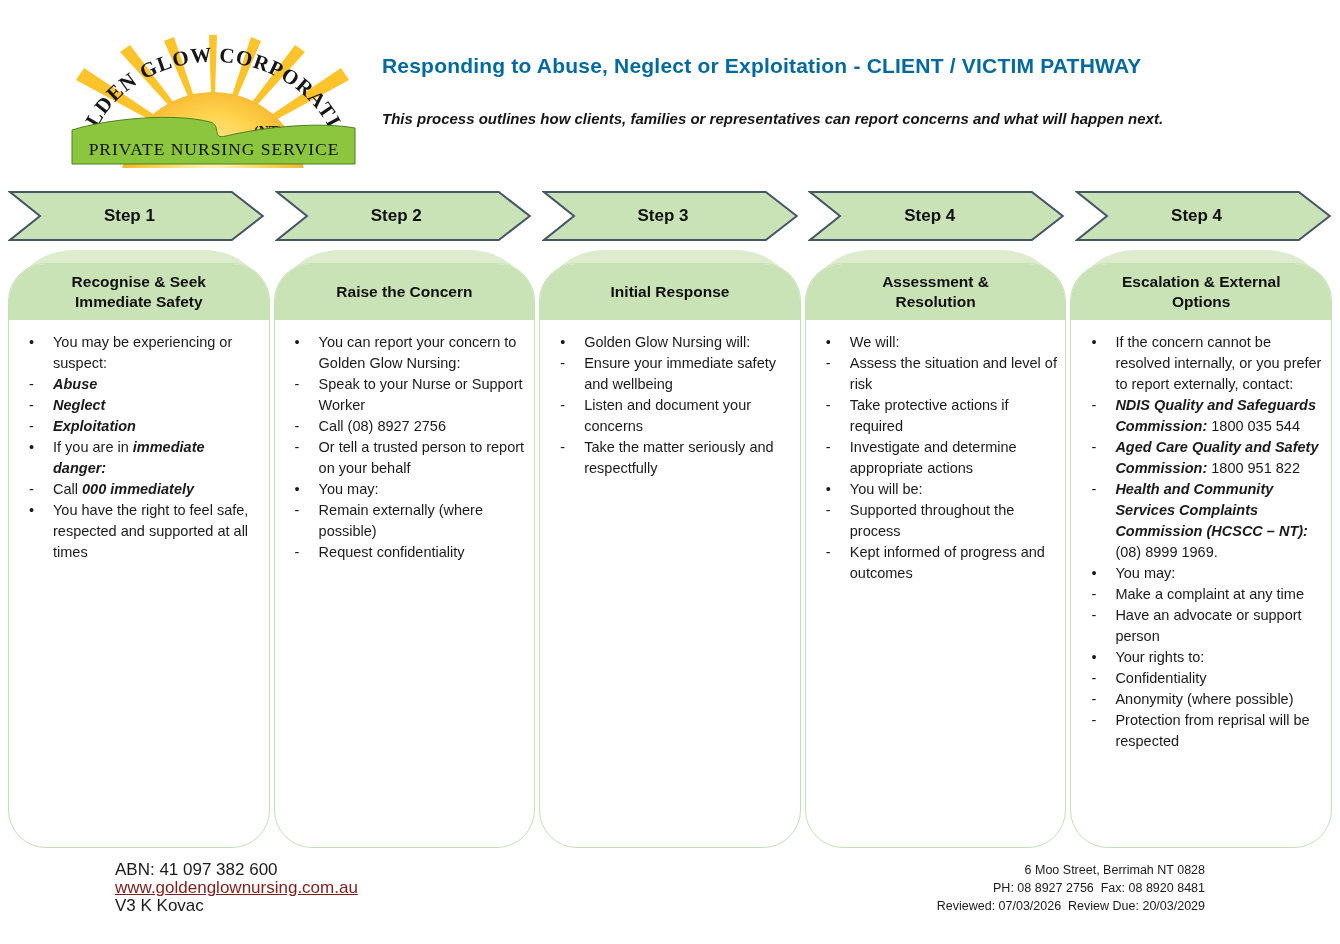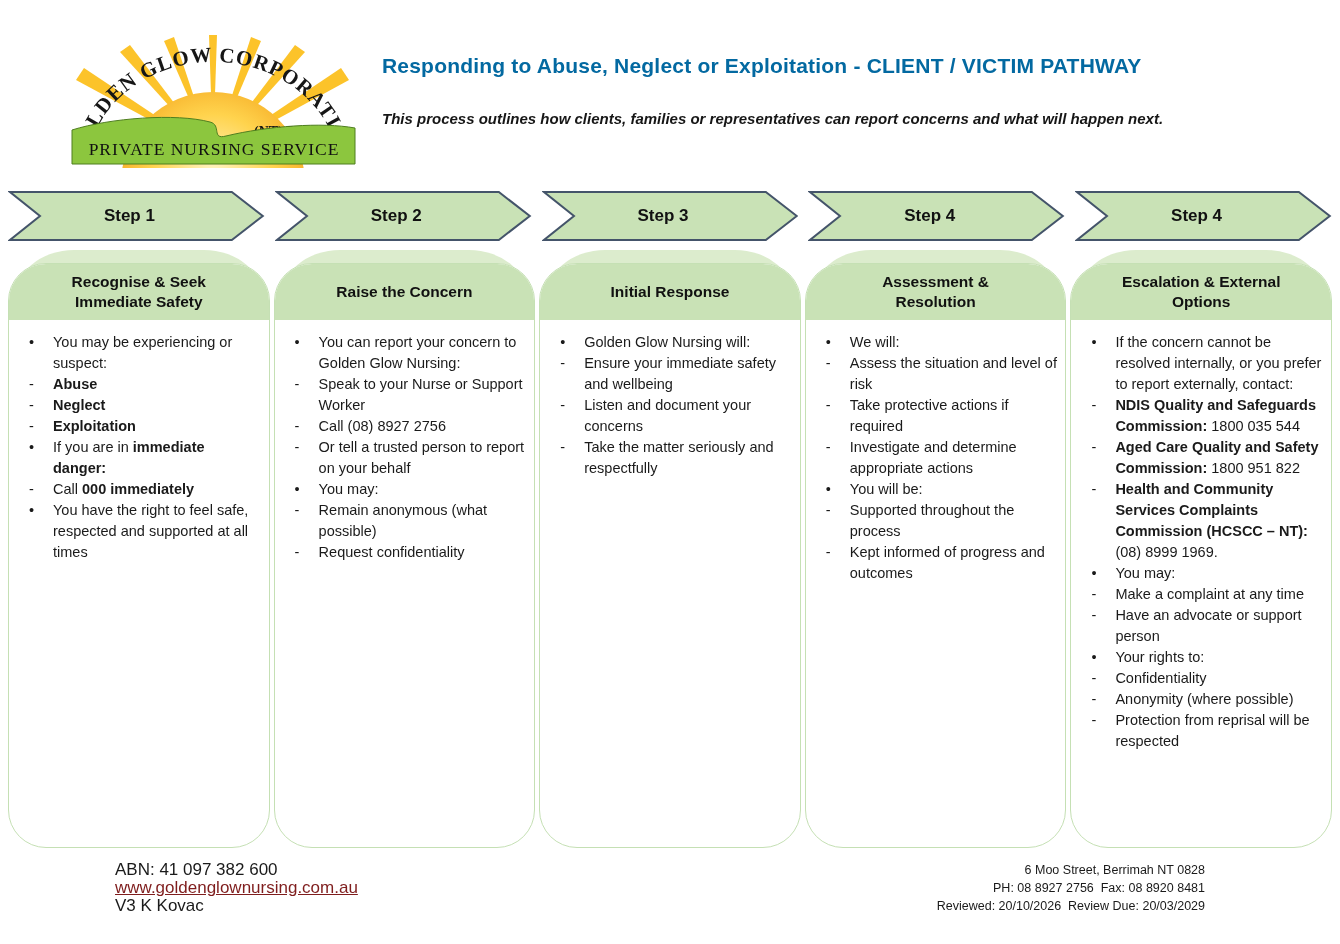--- a/index.html
+++ b/index.html
@@ -46,21 +46,21 @@
     position:relative; margin-top:13px; height:585px; background:#ffffff;
     border:1.5px solid #c5e0b4; border-radius:38px; overflow:hidden;
   }
   .card-header {
     height:56px; background:#c9e2b6; display:flex; align-items:center; justify-content:center;
     text-align:center; font-weight:700; font-size:15.5px; line-height:1.3; padding:0 40px; color:#111;
   }
   .card-body { padding:12px 8px 0 16px; font-size:14.5px; line-height:21px; }
   .item { display:grid; grid-template-columns:28px 1fr; }
   .item .marker { padding-left:4px; }
-  .item b { font-weight:700; }
+  .item b { font-weight:700;font-style:italic; }
 
   
   .footer-left  { position:absolute; left:115px; top:861px; font-size:17px; line-height:18px; }
   .footer-right { position:absolute; right:135px; top:861px; font-size:12.5px; line-height:18px; text-align:right;margin-left:20px; }
   .keep-space { white-space:pre-wrap; }
   .site-link { color:#7f1d1d; text-decoration:underline; }
 </style>
 </head>
 <body>
 
@@ -188,21 +188,21 @@
             <div class="item">
               <div class="marker">-</div>
               <div class="text"><span>Or tell a trusted person to report on your behalf</span></div>
             </div>
             <div class="item">
               <div class="marker">•</div>
               <div class="text"><span>You may:</span></div>
             </div>
             <div class="item">
               <div class="marker">-</div>
-              <div class="text"><span>Remain anonymous (what possible)</span></div>
+              <div class="text"><span>Remain externally (where possible)</span></div>
             </div>
             <div class="item">
               <div class="marker">-</div>
               <div class="text"><span>Request confidentiality</span></div>
             </div>
           </div>
         </div>
       </div>
       <div class="column">
         <div class="cap"></div>
@@ -319,16 +319,16 @@
     </div>
 
   <div class="footer-left">
     <div>ABN: 41 097 382 600</div>
     <div><a href="#" class="site-link">www.goldenglownursing.com.au</a></div>
     <div>V3 K Kovac</div>
   </div>
   <div class="footer-right">
     <div class="keep-space">6 Moo Street, Berrimah NT 0828</div>
     <div class="keep-space">PH: 08 8927 2756  Fax: 08 8920 8481</div>
-    <div class="keep-space">Reviewed: 20/10/2026  Review Due: 20/03/2029</div>
+    <div class="keep-space">Reviewed: 07/03/2026  Review Due: 20/03/2029</div>
   </div>
 
 </div>
 
 </body></html>

